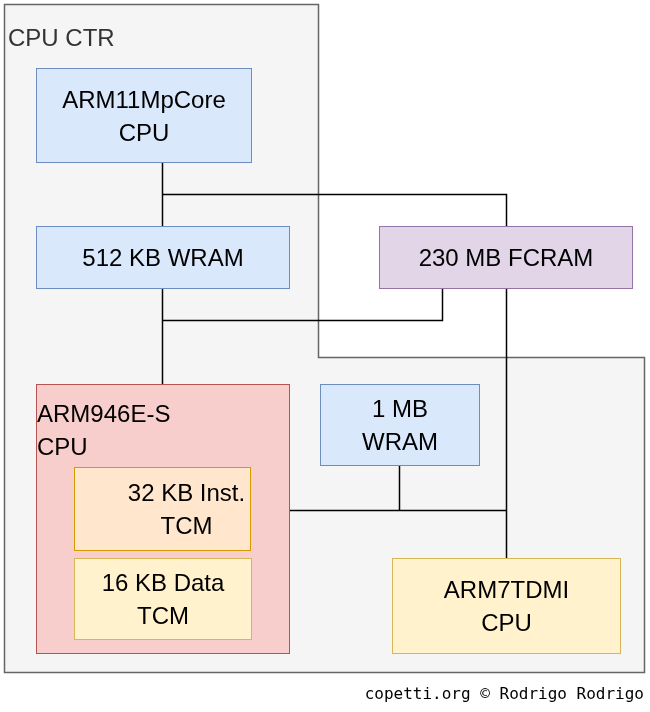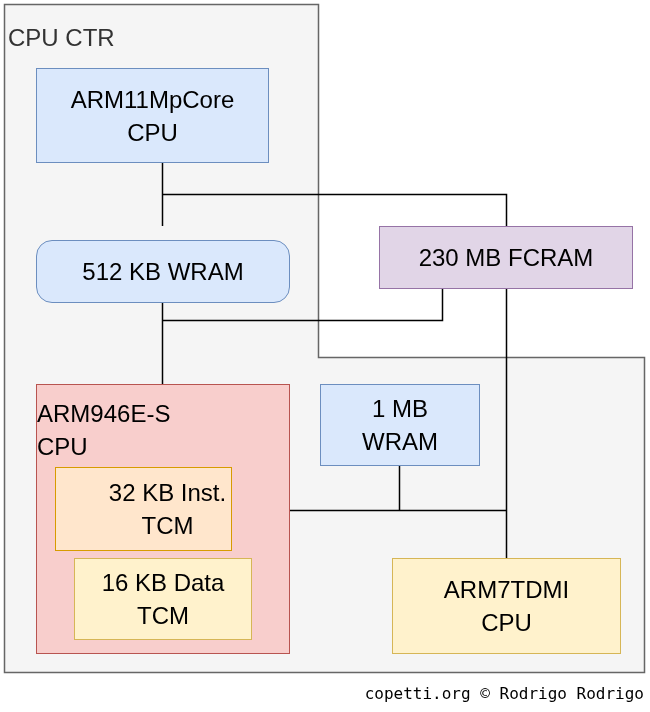--- a/index.html
+++ b/index.html
@@ -27,33 +27,33 @@
     <polyline points="162.5,288 162.5,384"></polyline>
     <polyline points="162.5,320.5 442.5,320.5 442.5,288"></polyline>
     <polyline points="506.5,288 506.5,558"></polyline>
     <polyline points="289,510.5 506.5,510.5"></polyline>
     <polyline points="399.5,465 399.5,510.5"></polyline>
   </g>
 </svg>
 
 <div class="container-label">CPU CTR</div>
 
-<div class="box blue ml" style="left:36px; top:68px; width:233px; height:95px;">ARM11MpCore
+<div class="box blue ml" style="left:36px; top:68px; width:216px; height:95px;">ARM11MpCore
 CPU</div>
 
-<div class="box blue" style="left:36px; top:240px; width:254px; height:63px;border-radius:16px;">512 KB WRAM</div>
+<div class="box blue" style="left:36px; top:226px; width:254px; height:63px;">512 KB WRAM</div>
 
 <div class="box purple" style="left:379px; top:226px; width:254px; height:63px;">230 MB FCRAM</div>
 
 <div class="box red ml" style="left:36px; top:384px; width:254px; height:270px; padding-top:0;">
   <div style="position:absolute; left:0; right:0; top:12px; text-align:left; white-space:pre-line;">ARM946E-S
 CPU</div>
 </div>
 
-<div class="box orange ml" style="left:55px; top:467px; width:177px; height:84px;padding-left:48px;">32 KB Inst.
+<div class="box orange ml" style="left:74px; top:467px; width:177px; height:84px;padding-left:48px;">32 KB Inst.
 TCM</div>
 
 <div class="box yellow ml" style="left:74px; top:558px; width:178px; height:82px;">16 KB Data
 TCM</div>
 
 <div class="box blue ml" style="left:320px; top:384px; width:160px; height:82px;">1 MB
 WRAM</div>
 
 <div class="box yellow ml" style="left:392px; top:558px; width:229px; height:96px;">ARM7TDMI
 CPU</div>

